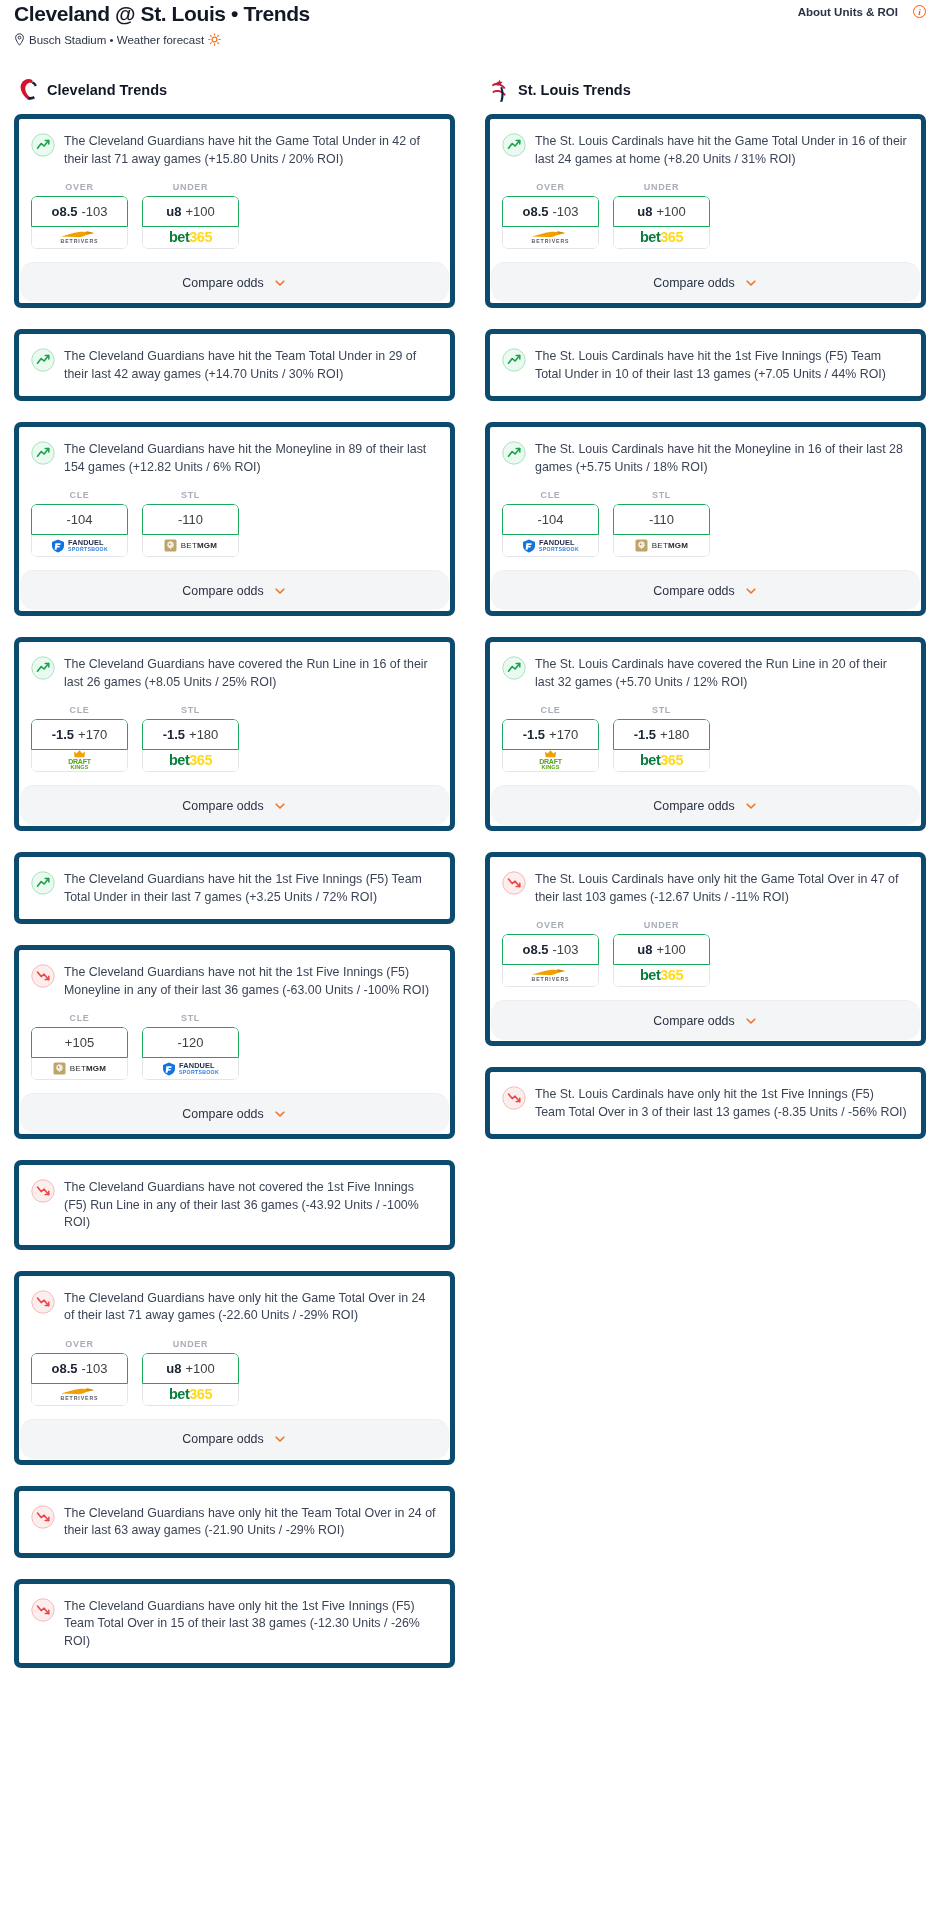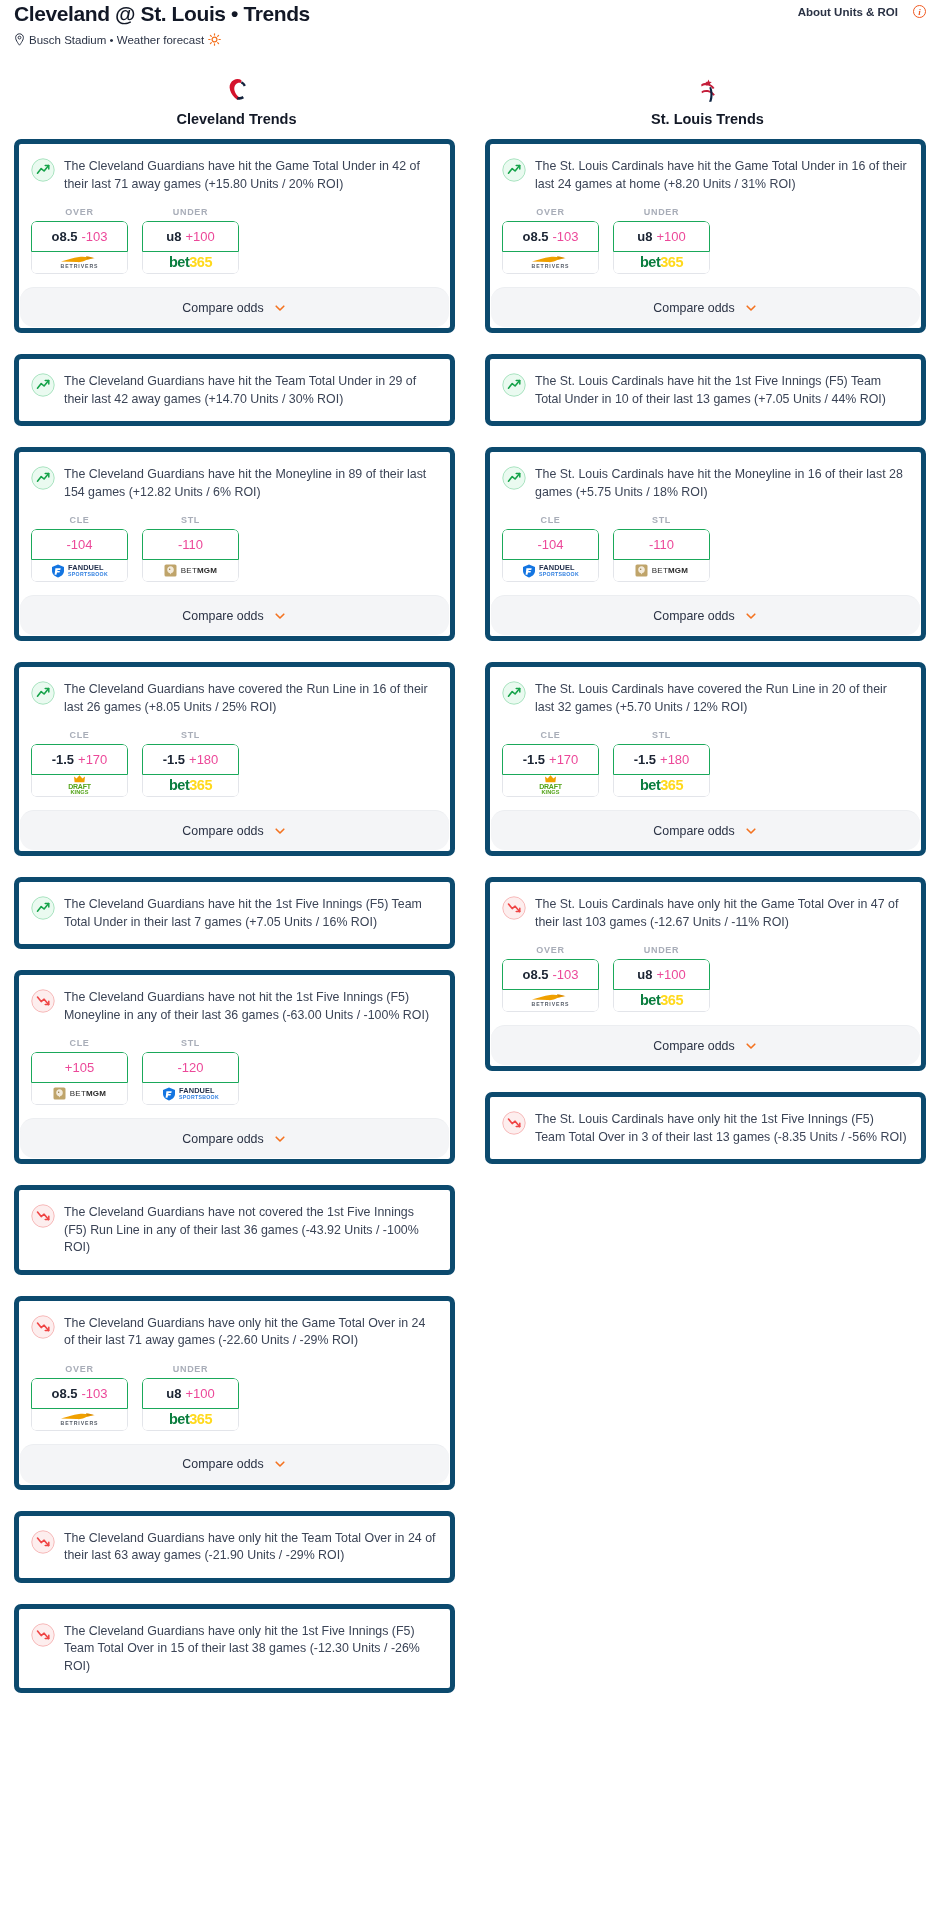--- a/index.html
+++ b/index.html
@@ -37,21 +37,21 @@
     display: flex; align-items: center; gap: 4px;
     font-size: 11.5px; color: #2a3244; margin-top: 7px;
   }
   .pin-icon { width: 11px; height: 13px; display: block; }
   .sun-icon { width: 13px; height: 13px; display: block; }
 
   
   .columns { display: flex; gap: 30px; align-items: flex-start; margin-top: 18px; }
   .col { flex: 1 1 0; min-width: 0; }
 
-  .col-head { display: flex; align-items: center; gap: 9px; margin-bottom: 12px; padding-left: 4px; flex-direction: column; }
+  .col-head { display: flex; align-items: center; gap: 9px; margin-bottom: 12px; padding-left: 4px; }
   .col-head h2 { font-size: 14.5px; font-weight: bold; color: #121826; }
   .team-logo { width: 20px; height: 24px; flex: none; }
 
   
   .card {
     border: 5px solid #0c4a6e;
     border-radius: 7px;
     background: #fff;
     margin-bottom: 21px;
     overflow: hidden;
@@ -71,21 +71,21 @@
     text-align: center; font-size: 9px; letter-spacing: 0.7px;
     color: #a8adb8; font-weight: bold; margin-bottom: 4px;
   }
   .odds-box { border-radius: 6px; overflow: hidden; }
   .odds-price {
     border: 1.2px solid #1aa85a; border-radius: 5px 5px 0 0;
     height: 31px; display: flex; align-items: center; justify-content: center;
     gap: 4px; background: #fff;
   }
   .odds-price .line { font-size: 13px; font-weight: bold; color: #1b2433; }
-  .odds-price .price { font-size: 13px; color: #ec4899; }
+  .odds-price .price { font-size: 13px; color: #404040; }
   .book-box {
     border: 1px solid #e3e5ea; border-top: none; border-radius: 0 0 5px 5px;
     height: 22px; display: flex; align-items: center; justify-content: center;
     background: #fff; overflow: hidden;
   }
 
   
   .logo-betrivers { display: flex; flex-direction: column; align-items: center; line-height: 1; }
   .br-swoosh { width: 40px; height: 8px; }
   .br-word { font-size: 5.2px; letter-spacing: 0.9px; font-weight: bold; color: #555c67; margin-top: 1px; }
@@ -336,21 +336,21 @@
         </div>
       </div>
       <div class="card">
         <div class="card-body no-odds">
           <div class="trend-row">
             <span class="trend-badge"><svg viewBox="0 0 24 24" width="24" height="24">
                 <circle cx="12" cy="12" r="11.2" fill="#eafaf0" stroke="#a9e3c0" stroke-width="1"></circle>
                 <path d="M6.5 15.2 L10.2 10.6 L13.1 13.0 L17.6 7.6" fill="none" stroke="#16a34a" stroke-width="1.6" stroke-linecap="round" stroke-linejoin="round"></path>
                 <path d="M14.2 7.6 L17.8 7.6 L17.8 11.0" fill="none" stroke="#16a34a" stroke-width="1.5" stroke-linecap="round" stroke-linejoin="round"></path>
               </svg></span>
-            <span class="trend-text">The Cleveland Guardians have hit the 1st Five Innings (F5) Team Total Under in their last 7 games (+7.05 Units / 16% ROI)</span>
+            <span class="trend-text">The Cleveland Guardians have hit the 1st Five Innings (F5) Team Total Under in their last 7 games (+3.25 Units / 72% ROI)</span>
           </div>
         </div>
       </div>
       <div class="card">
         <div class="card-body">
           <div class="trend-row">
             <span class="trend-badge"><svg viewBox="0 0 24 24" width="24" height="24">
                 <circle cx="12" cy="12" r="11.2" fill="#fdeeee" stroke="#f6b9b9" stroke-width="1"></circle>
                 <path d="M6.5 8.0 L10.2 12.6 L13.1 10.2 L17.6 15.6" fill="none" stroke="#ef4444" stroke-width="1.6" stroke-linecap="round" stroke-linejoin="round"></path>
                 <path d="M14.2 15.6 L17.8 15.6 L17.8 12.2" fill="none" stroke="#ef4444" stroke-width="1.5" stroke-linecap="round" stroke-linejoin="round"></path>

